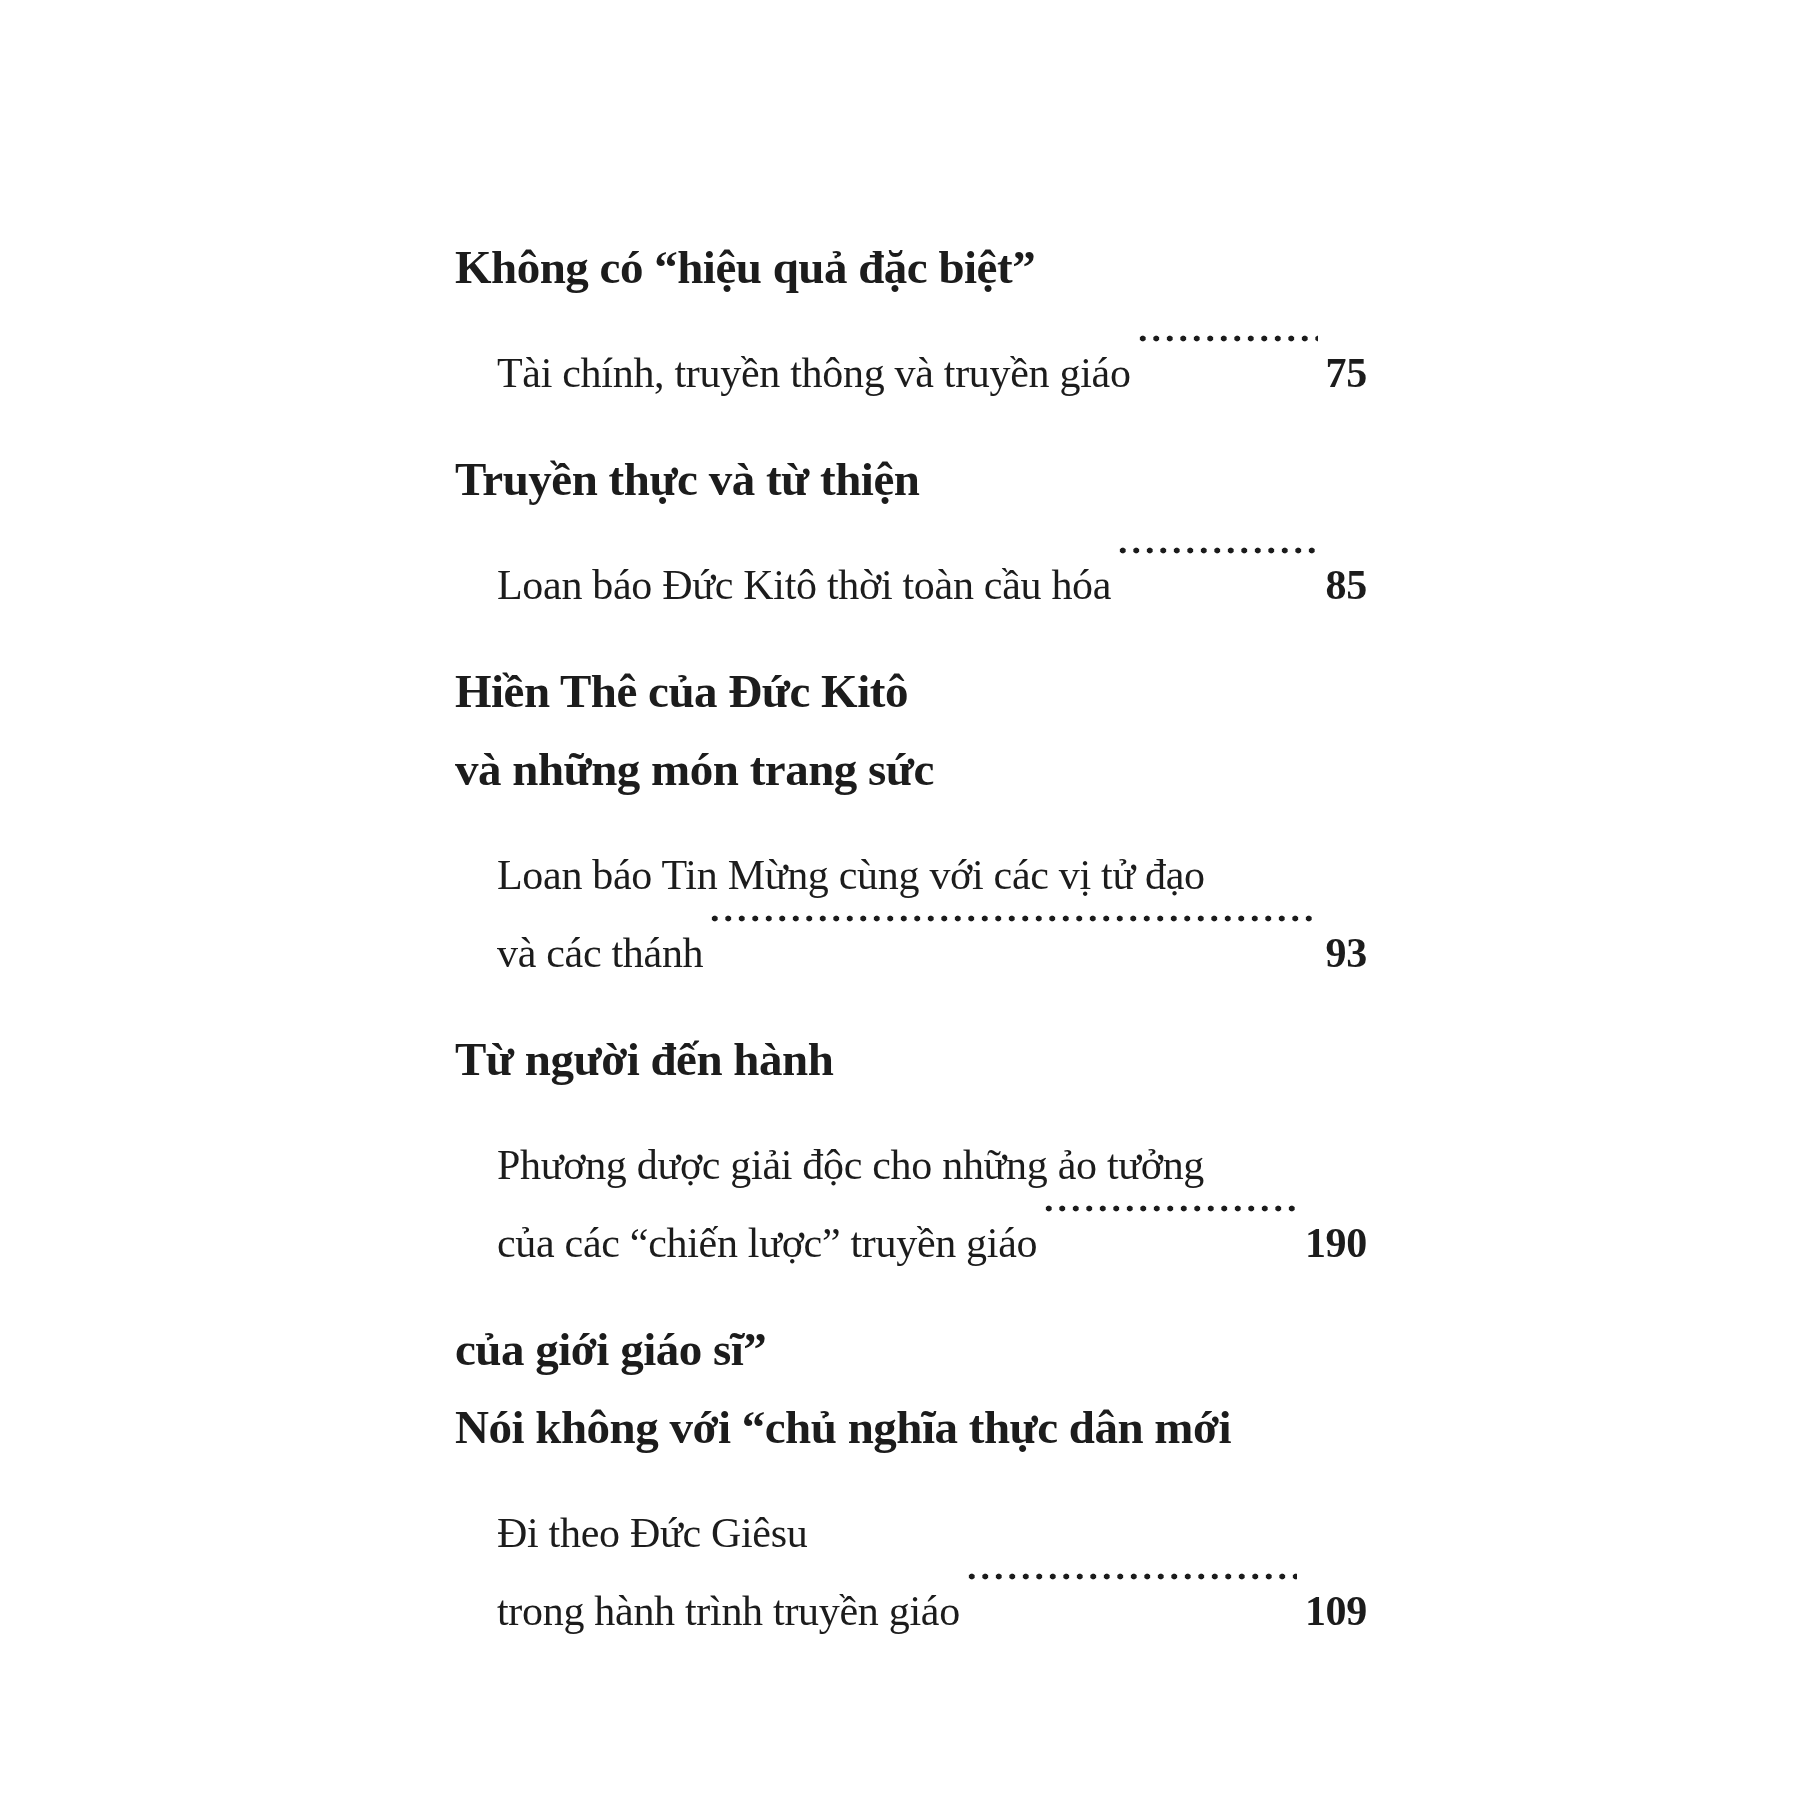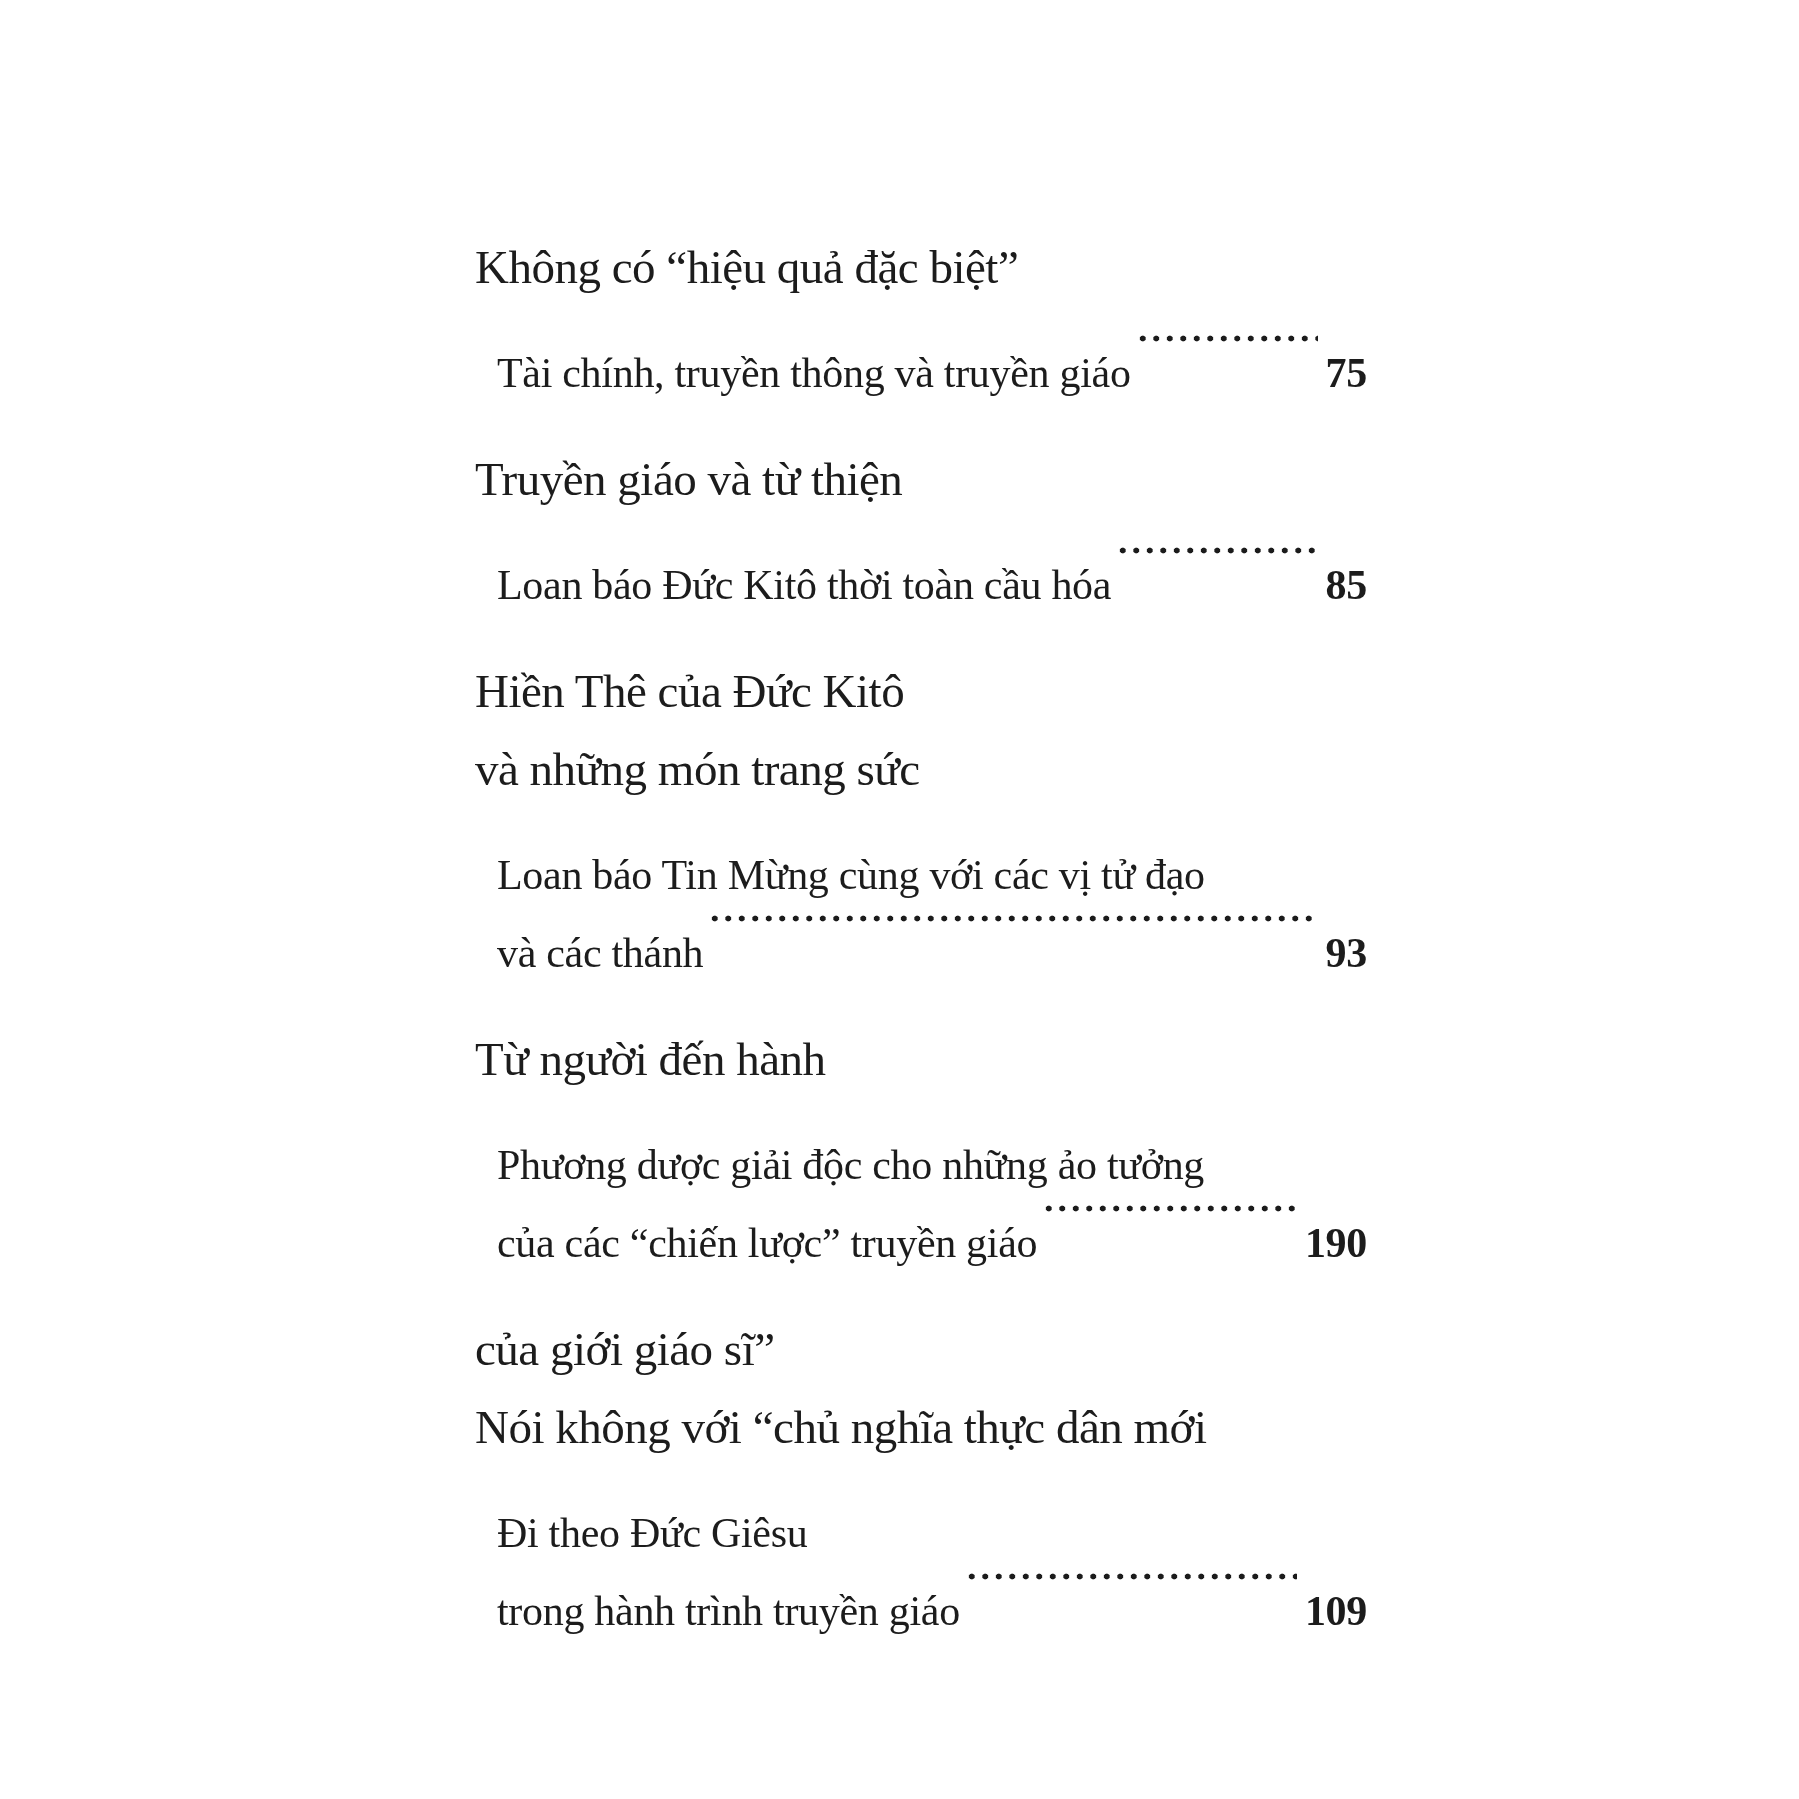--- a/index.html
+++ b/index.html
@@ -19,25 +19,24 @@
   .toc {
     position: absolute;
     left: 455px;
     top: 228px;
     width: 912px;
   }
   .block { margin-top: 28px; }
   .block:first-child { margin-top: 0; }
   .hline {
     font-size: 47px;
-    font-weight: 400;
+    font-weight: 700;
     line-height: 78px;
     letter-spacing: -0.5px;
     white-space: nowrap;
-    margin-left: 20px;
   }
   .eline {
     display: flex;
     align-items: flex-start;
     padding-left: 42px;
     font-size: 42px;
     line-height: 78px;
     letter-spacing: -0.3px;
   }
   .etext { white-space: nowrap; }
@@ -68,21 +67,21 @@
     </div>
     <div class="block">
       <div class="eline">
         <span class="etext">Tài chính, truyền thông và truyền giáo</span>
         <span class="leader"></span>
         <span class="pagenum">75</span>
       </div>
     </div>
 
     <div class="block">
-      <div class="hline">Truyền giáo và từ thiện</div>
+      <div class="hline">Truyền thực và từ thiện</div>
     </div>
     <div class="block">
       <div class="eline">
         <span class="etext">Loan báo Đức Kitô thời toàn cầu hóa</span>
         <span class="leader"></span>
         <span class="pagenum">85</span>
       </div>
     </div>
 
     <div class="block">

